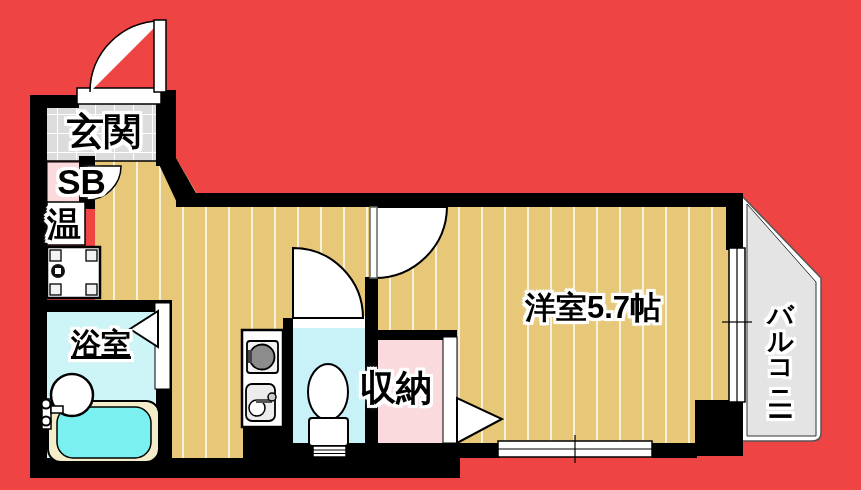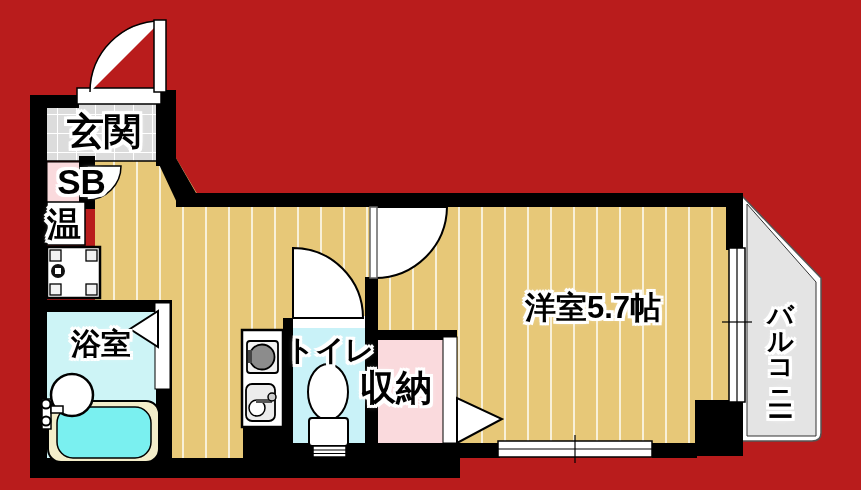--- a/index.html
+++ b/index.html
@@ -1,16 +1,16 @@
 <!DOCTYPE html>
 <html><head>
 <meta charset="utf-8">
 <style>
   html,body{margin:0;padding:0;background:#fff;}
-  .stage{position:relative;width:861px;height:490px;background:#b91c1c;overflow:hidden;
+  .stage{position:relative;width:861px;height:490px;background:#ef4444;overflow:hidden;
          font-family:"Liberation Sans","DejaVu Sans",sans-serif;text-align:right;}
   .stage svg{position:absolute;left:0;top:0;}
   .lbl{position:absolute;font-weight:bold;color:#000;white-space:nowrap;line-height:1;
        transform:translate(-50%,-50%);
        text-shadow:-3px -3px 0 #fff,3px -3px 0 #fff,-3px 3px 0 #fff,3px 3px 0 #fff,
                    0 -3px 0 #fff,0 3px 0 #fff,-3px 0 0 #fff,3px 0 0 #fff,
                    0 0 4px #fff,0 0 6px #fff;}
   .lbl-vert{writing-mode:vertical-rl;}
 </style>
 </head>
@@ -135,18 +135,17 @@
     <rect x="309" y="418" width="39" height="28" rx="3" fill="#fff" stroke="#000" stroke-width="2"></rect>
     <rect x="313" y="446" width="33" height="11" fill="#fff" stroke="#000" stroke-width="1.5"></rect>
     <line x1="313" y1="450" x2="346" y2="450" stroke="#000" stroke-width="1"></line>
     <line x1="313" y1="453.5" x2="346" y2="453.5" stroke="#000" stroke-width="1"></line>
   </g>
 </svg>
 
 <div class="lbl" style="left:104px;top:131px;font-size:37px;">玄関</div>
 <div class="lbl" style="left:63px;top:181px;font-size:35px;padding-left:37px;">SB</div>
 <div class="lbl" style="left:64px;top:224px;font-size:34px;">温</div>
-<div class="lbl" style="left:101px;top:344px;font-size:30px;">浴室</div>
-<div class="lbl" style="left:330px;top:350px;font-size:29px;">トイレ</div>
+<div class="lbl" style="left:101px;top:344px;font-size:30px;text-decoration:underline;">浴室</div>
 <div class="lbl" style="left:396px;top:388px;font-size:36px;">収納</div>
 <div class="lbl" style="left:593px;top:307px;font-size:31px;">洋室5.7帖</div>
 <div class="lbl lbl-vert" style="left:781px;top:344px;font-size:26px;">バルコニー</div>
 </div>
 
 </body></html>

